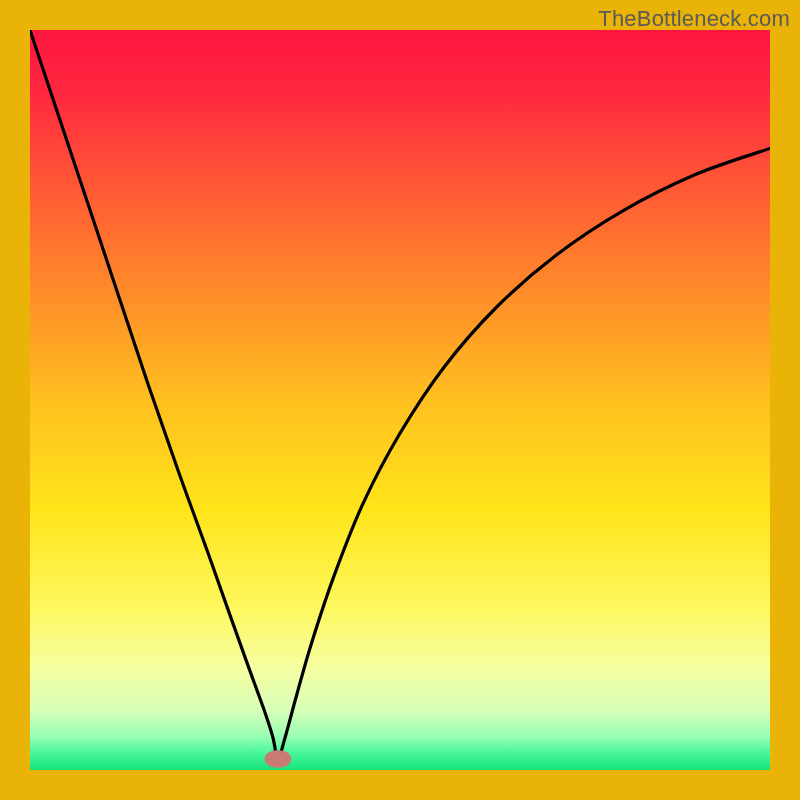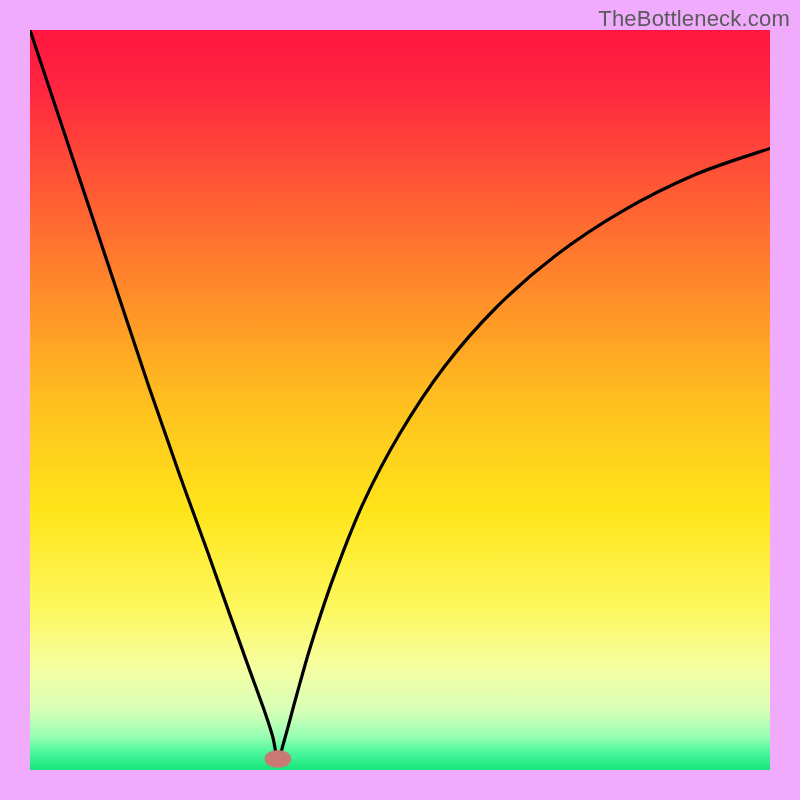--- a/index.html
+++ b/index.html
@@ -8,21 +8,21 @@
     width: 800px;
     height: 800px;
     background: #000;
     overflow: hidden;
     font-family: Arial, Helvetica, sans-serif;
   }
   .stage {
     position: relative;
     width: 800px;
     height: 800px;
-    background: #f0abfc;
+    background: #eab308;
   }
   .watermark {
     position: absolute;
     top: 6px;
     right: 10px;
     color: #5a5a5a;
     font-size: 22px;
     font-weight: 400;
     letter-spacing: 0.2px;
     user-select: none;

